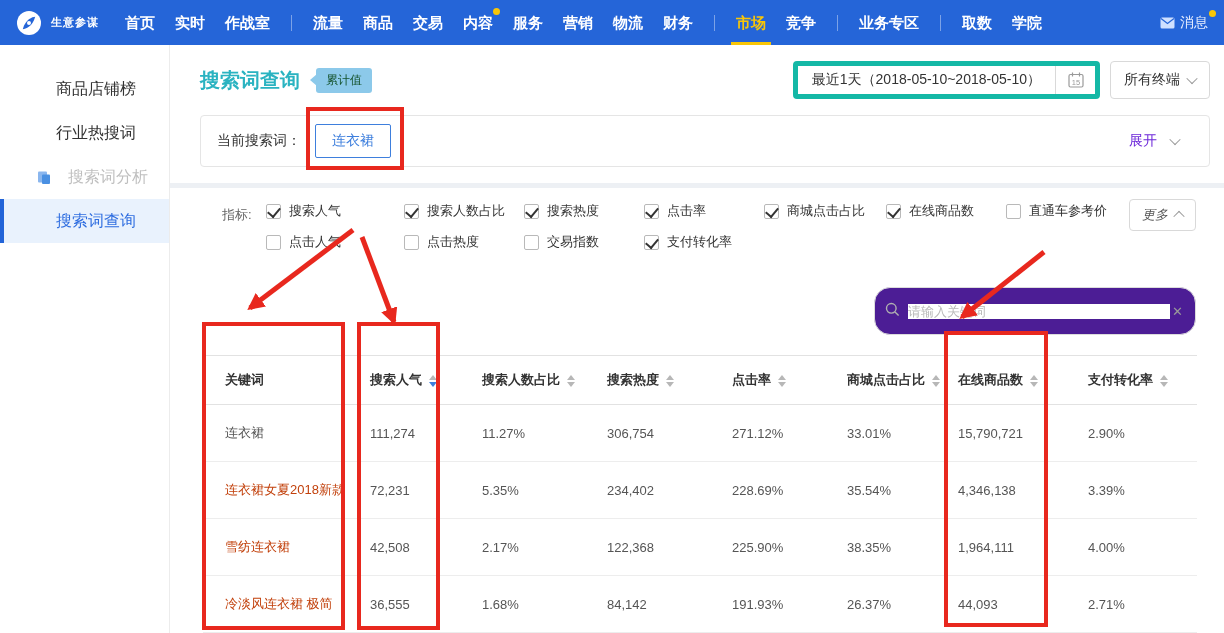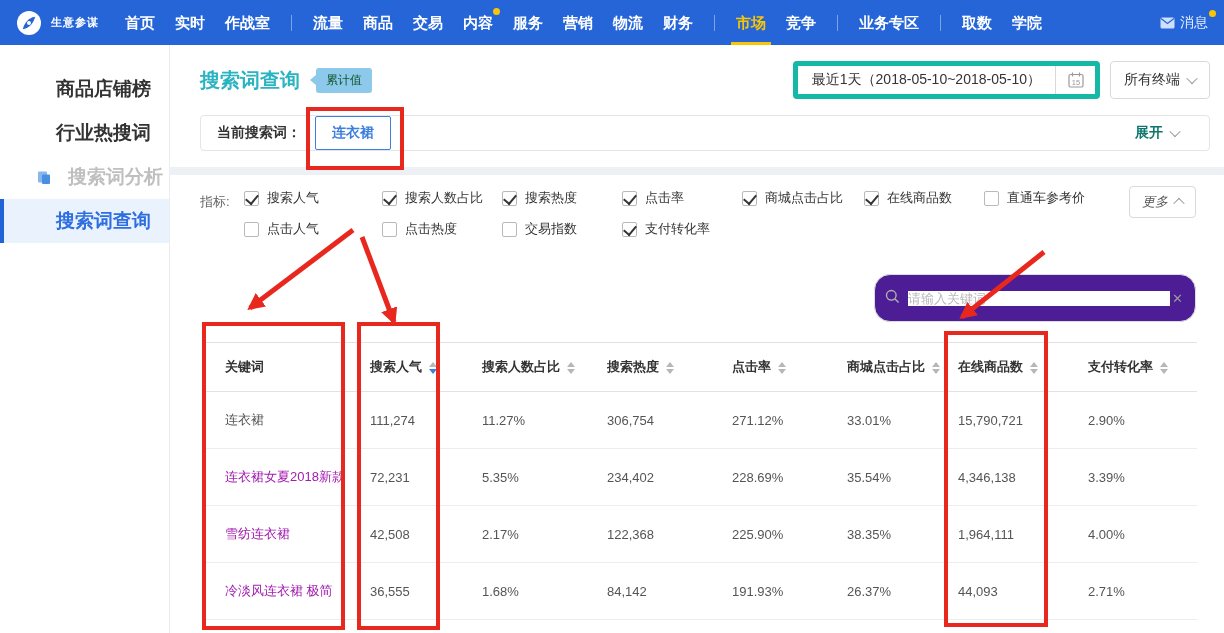--- a/index.html
+++ b/index.html
@@ -17,21 +17,21 @@
   .nav-item.active::after { content:''; position:absolute; left:50%; transform:translateX(-50%); bottom:0; width:40px; height:3px; background:#f9c606; }
   .nav-divider { width:1px; height:16px; background:rgba(255,255,255,.4); margin:0 11px; }
   .dot { position:absolute; top:8px; right:-7px; width:7px; height:7px; border-radius:50%; background:#f9c606; }
   .nav-message { margin-left:auto; display:flex; align-items:center; position:relative; cursor:pointer; font-size:14px; color:#e8efff; }
   .nav-message .env { margin-right:5px; display:flex; }
   .nav-message .dot { top:-4px; right:-8px; }
 
   
   .layout { display:flex; height:588px; }
   .sidebar { width:170px; flex:none; background:#fff; border-right:1px solid #ececec; padding-top:22px; }
-  .side-item { height:44px; line-height:44px; padding-left:56px; font-size:19px; color:#333; cursor:pointer; display:flex; align-items:center;font-weight:bold; }
+  .side-item { height:44px; line-height:44px; padding-left:56px; font-size:16px; color:#333; cursor:pointer; display:flex; align-items:center; }
   .side-item .s-label { line-height:normal; }
   .side-item.muted { color:#bfbfbf; padding-left:36px; cursor:default; }
   .side-item.muted svg { margin-right:8px; flex:none; }
   .side-item.active { background:#e9f2fd; border-left:4px solid #2264d8; padding-left:52px; color:#2f6ee0; }
   .main { flex:1; background:#edf0f4; display:flex; flex-direction:column; overflow:hidden; }
 
   
   .panel1 { background:#fff; padding:16px 14px 16px 30px; }
   .title-row { display:flex; align-items:center; }
   .page-title { font-size:20px; font-weight:bold; color:#2ab3c1; }
@@ -40,32 +40,32 @@
   .title-spacer { flex:1; }
   .date-box { display:flex; align-items:center; border:5px solid #14b8a6; border-radius:4px; height:38px; cursor:pointer; background:#fff; }
   .date-text { padding:0 14px; font-size:14px; color:#333; }
   .cal-seg { border-left:1px solid #d9d9d9; width:40px; height:100%; display:flex; align-items:center; justify-content:center; }
   .terminal-box { margin-left:10px; display:flex; align-items:center; border:1px solid #d9d9d9; border-radius:4px; height:38px; padding:0 13px; cursor:pointer; font-size:14px; color:#333; background:#fff; }
   .chev { width:8px; height:8px; border-right:1.5px solid #999; border-bottom:1.5px solid #999; display:inline-block; }
   .chev.down { transform:rotate(45deg) translate(-1px,-1px); }
   .chev.up { transform:rotate(-135deg) translate(-1px,-1px); }
   .terminal-box .chev { margin-left:8px; }
 
-  .filter-box { margin-top:16px; border:1px solid #e5e5e5; border-radius:4px; height:36px; display:flex; align-items:center; padding:0 16px;font-weight:bold; }
+  .filter-box { margin-top:16px; border:1px solid #e5e5e5; border-radius:4px; height:52px; display:flex; align-items:center; padding:0 16px; }
   .cur-word-label { font-size:14px; color:#333; }
   .word-tag { margin-left:14px; border:1px solid #3e7fdd; color:#3e7fdd; background:#fff; font-size:14px; padding:7px 16px; border-radius:2px; cursor:pointer; }
   .filter-spacer { flex:1; }
-  .expand-btn { display:flex; align-items:center; color:#0f766e; font-size:14px; cursor:pointer; margin-right:14px; }
+  .expand-btn { display:flex; align-items:center; color:#6d28d9; font-size:14px; cursor:pointer; margin-right:14px;gap:6px; }
   .expand-btn .chev { margin-left:8px; }
 
   .gap { height:8px; }
 
   
   .panel2 { flex:1; background:#fff; padding:14px 14px 0 30px; position:relative; }
-  .metrics { display:flex; }
+  .metrics { display:flex;margin-left:22px; }
   .metrics-label { font-size:13px; color:#666; margin-top:4px; width:44px; flex:none; }
   .metrics-grid { display:grid; grid-template-columns:138px 120px 120px 120px 122px 120px 150px; row-gap:13px; }
   .metric { display:flex; align-items:center; cursor:pointer; }
   .cb { width:15px; height:15px; border:1px solid #b9b9b9; border-radius:2px; background:#fff; position:relative; flex:none; }
   .cb.checked::after { content:''; position:absolute; left:3px; top:0px; width:6px; height:10px; border-right:2px solid #333; border-bottom:2px solid #333; transform:rotate(40deg); }
   .metric-label { margin-left:8px; font-size:13px; color:#333; white-space:nowrap; }
   .more-btn { position:absolute; right:28px; top:11px; border:1px solid #d9d9d9; border-radius:4px; padding:6px 12px; font-size:13px; color:#555; display:flex; align-items:center; cursor:pointer; background:#fff;font-style:italic; }
   .more-btn .chev { margin-left:7px; }
 
   .search-row { margin-top:36px; display:flex; justify-content:flex-end; padding-right:14px; }
@@ -77,21 +77,21 @@
 
   
   table { margin-top:20px; border-collapse:collapse; table-layout:fixed; width:994px; margin-left:3px; }
   th { text-align:left; font-size:13px; font-weight:bold; color:#333; padding:15px 8px 15px 14px; border-top:1px solid #e2e2e2; border-bottom:1px solid #e2e2e2; white-space:nowrap; }
   th:first-child { padding-left:22px; }
   th:nth-child(1){width:153px} th:nth-child(2){width:112px} th:nth-child(3){width:125px}
   th:nth-child(4){width:125px} th:nth-child(5){width:115px} th:nth-child(6){width:111px}
   th:nth-child(7){width:130px} th:nth-child(8){width:123px}
   td { font-size:13px; color:#555; padding:19px 0 19px 14px; border-bottom:1px solid #ededed; white-space:nowrap; }
   td:first-child { padding-left:22px; }
-  td.link { color:#a21caf; cursor:pointer; }
+  td.link { color:#c2410c; cursor:pointer; }
   .sort { display:inline-flex; flex-direction:column; margin-left:7px; vertical-align:middle; cursor:pointer; }
   .tri { width:0; height:0; border-left:4px solid transparent; border-right:4px solid transparent; }
   .tri.up { border-bottom:5px solid #b7b7b7; margin-bottom:2px; }
   .tri.down { border-top:5px solid #b7b7b7; }
   .tri.down.on { border-top-color:#3e7fdd; }
 
   
   .anno { position:absolute; border:4px solid #e8281e; z-index:40; pointer-events:none; }
   #anno-svg { position:absolute; left:0; top:0; width:1224px; height:633px; z-index:41; pointer-events:none; }
 </style>

